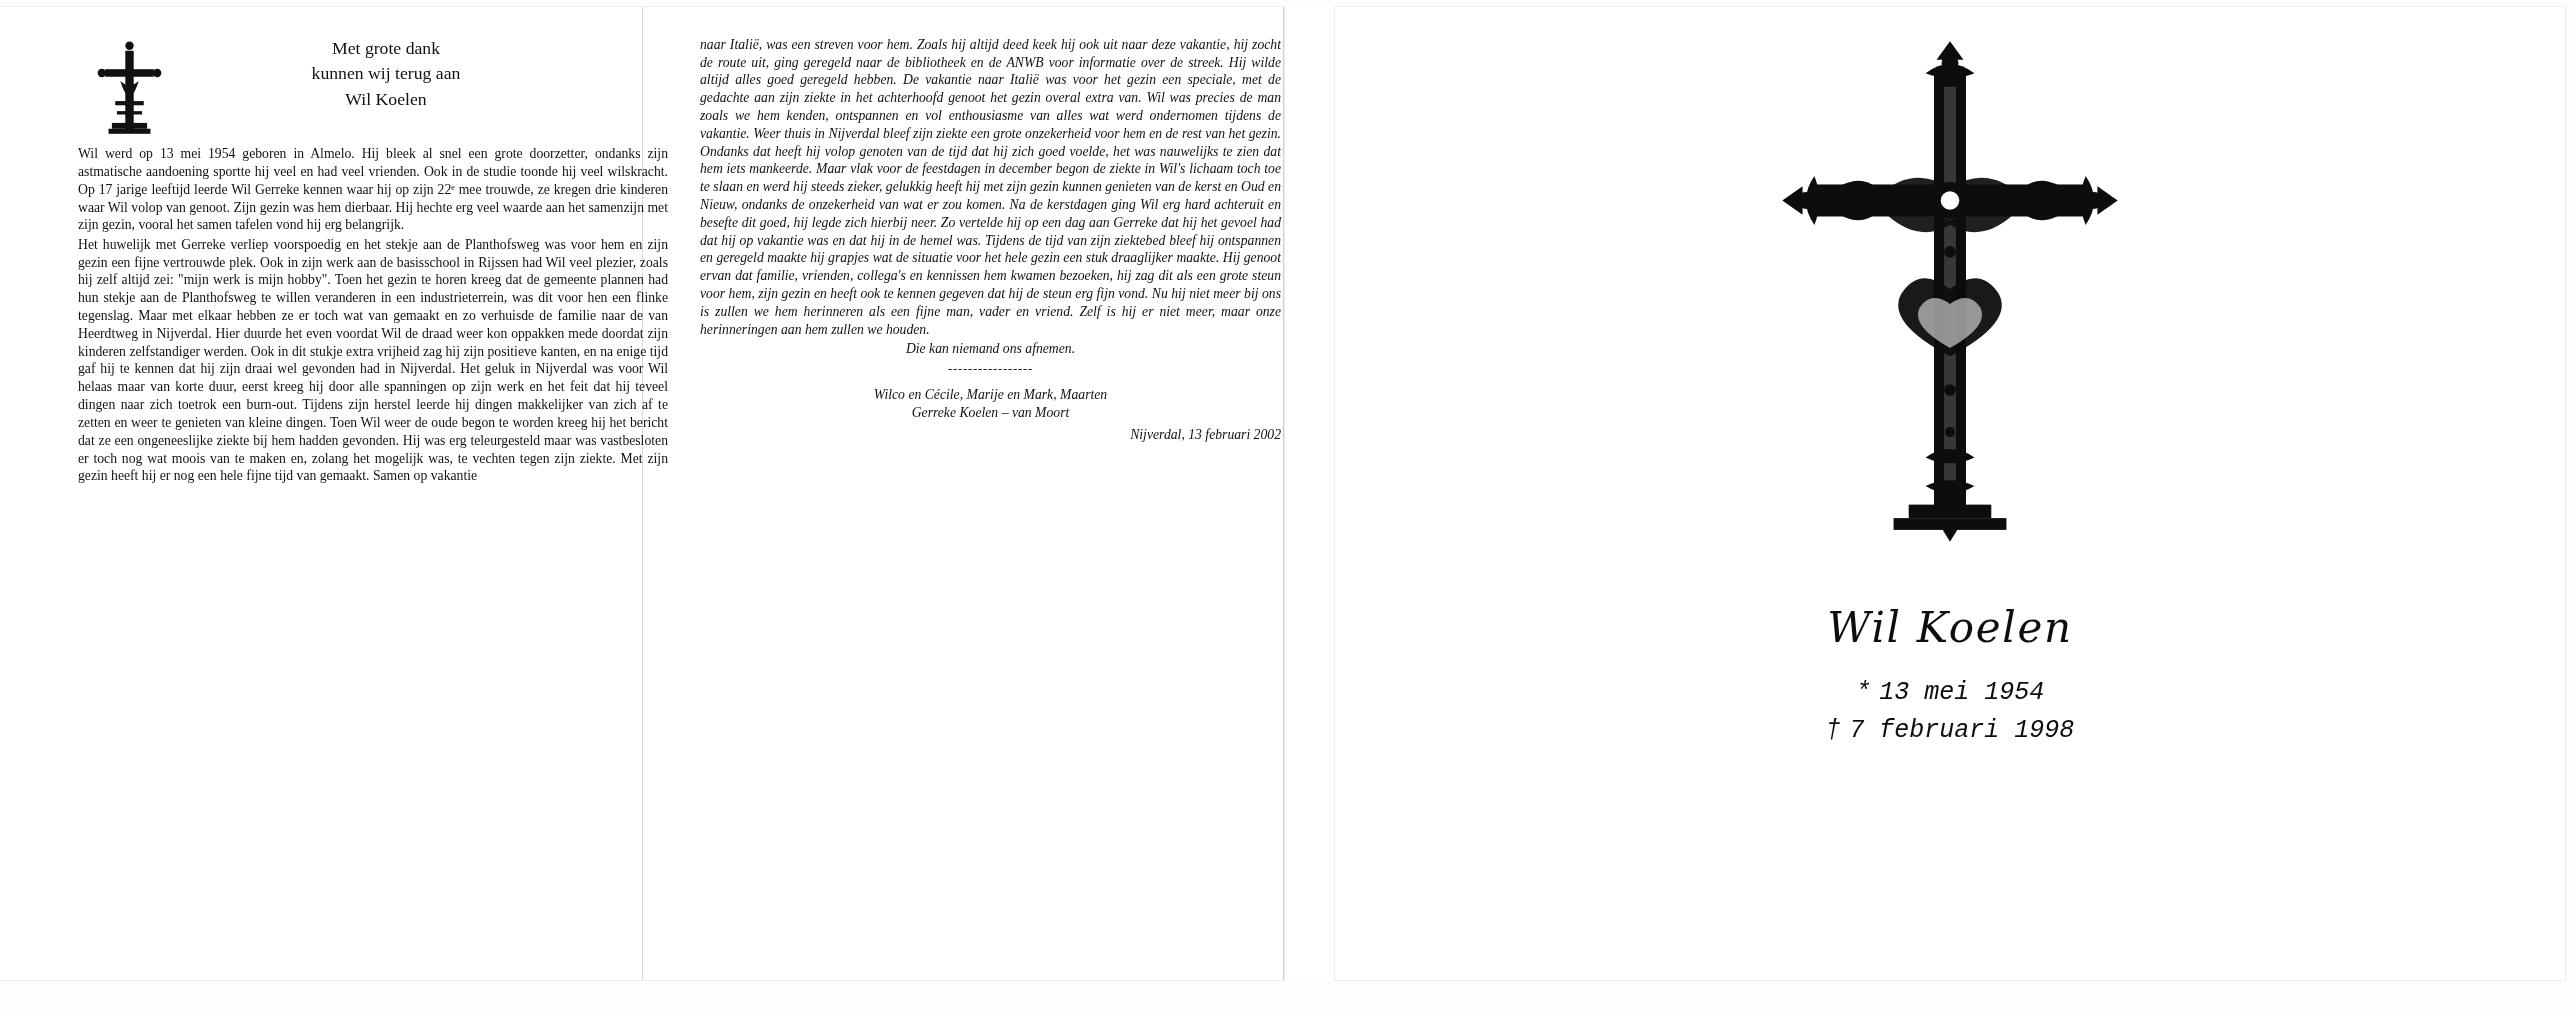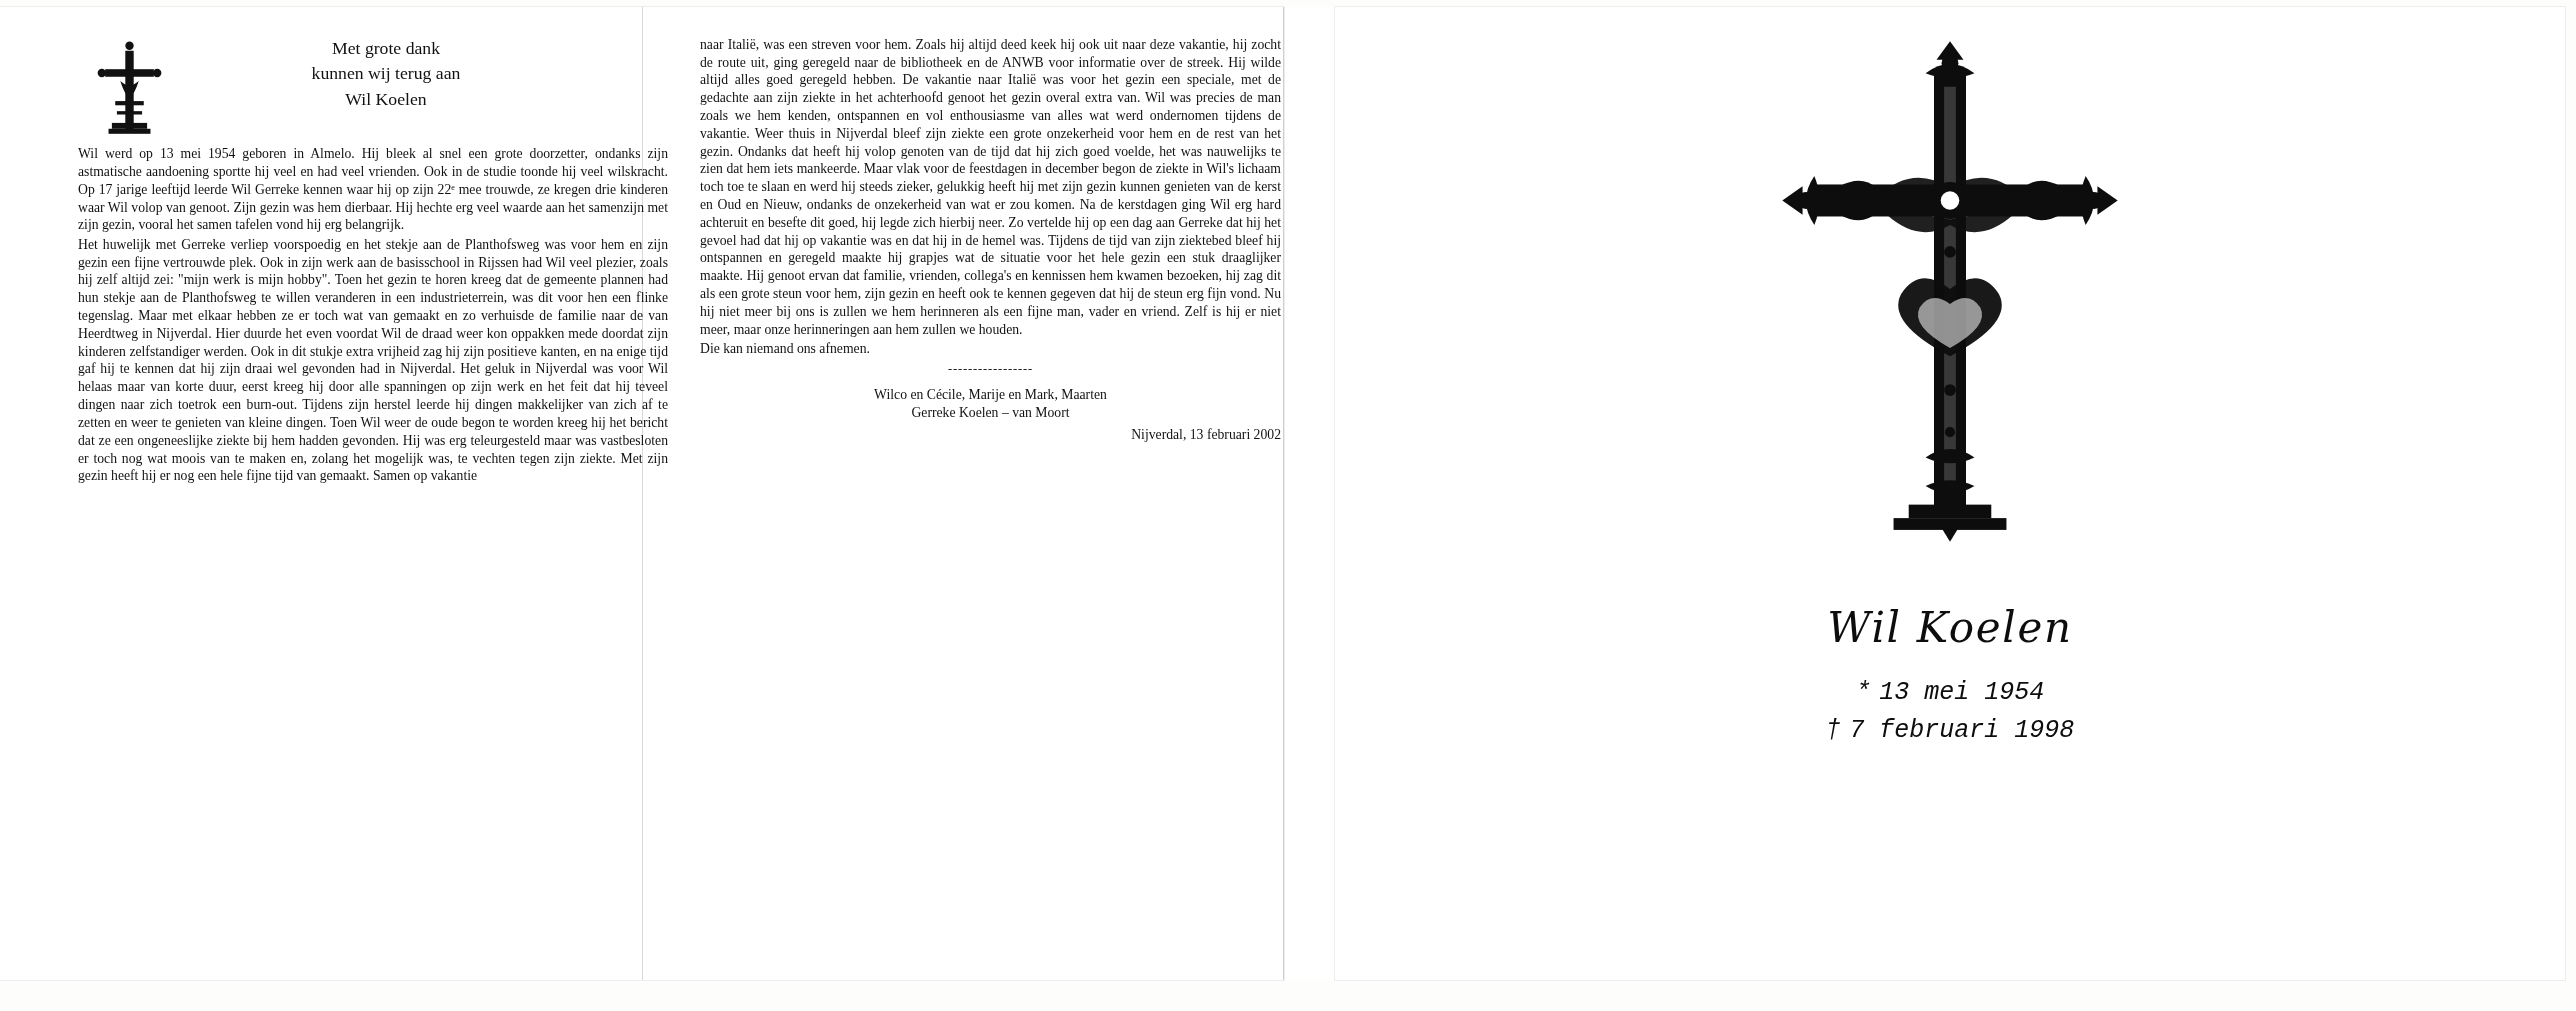--- a/index.html
+++ b/index.html
@@ -74,20 +74,21 @@
     color: #111;
     margin-left: 26px;
   }
   .col-a {
     left: 52px;
     width: 590px;
   }
   .col-b {
     left: 674px;
     width: 581px;
+    font-style: italic;
   }
   .col p {
     margin: 0 0 0.05em 0;
     text-indent: 0;
   }
   .col p + p {
     margin-top: 0.12em;
   }
 
   
@@ -111,21 +112,21 @@
   .cross-small {
     position: absolute;
     left: 5px;
     top: 3.4px;
     width: 93px;
     height: 99px;
   }
 
   
   .center-line {
-    text-align: left;
+    text-align: center;
     text-indent: 0;
     margin-top: 8.4px;
   }
   .sep {
     text-align: center;
     letter-spacing: 0.8px;
     margin: 1.7px 0 5px 0;
     font-size: 12.6px;
   }
   .sig {

